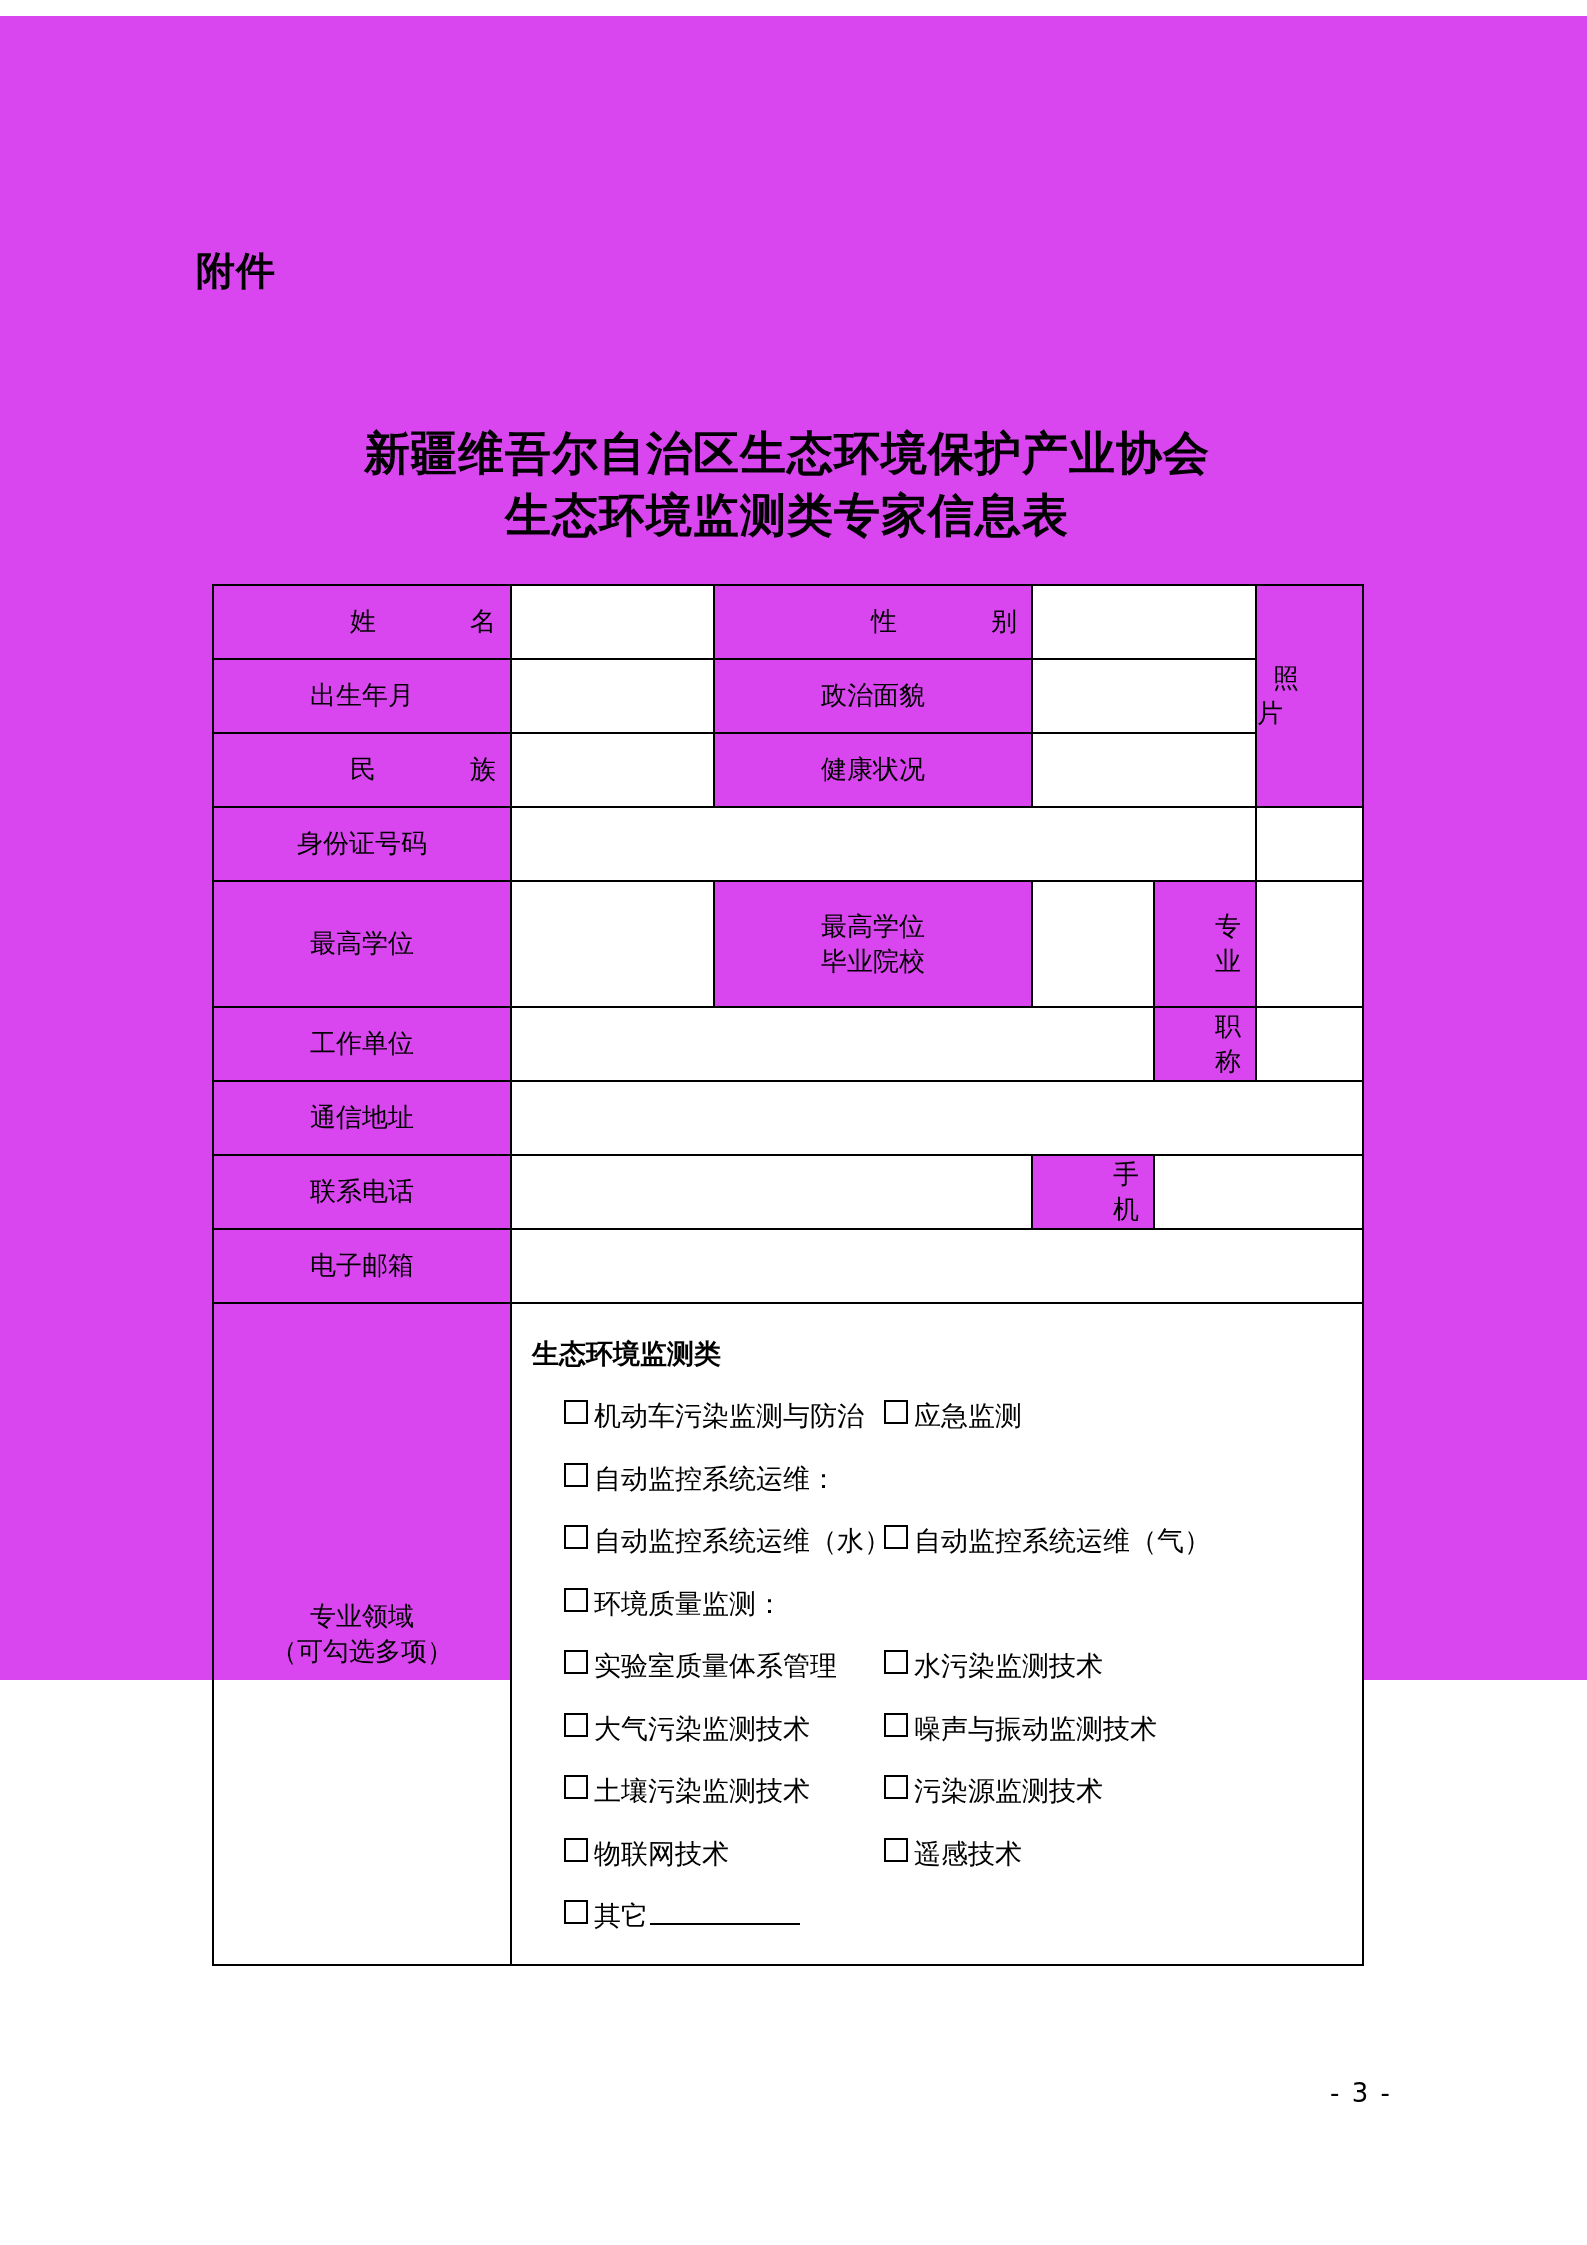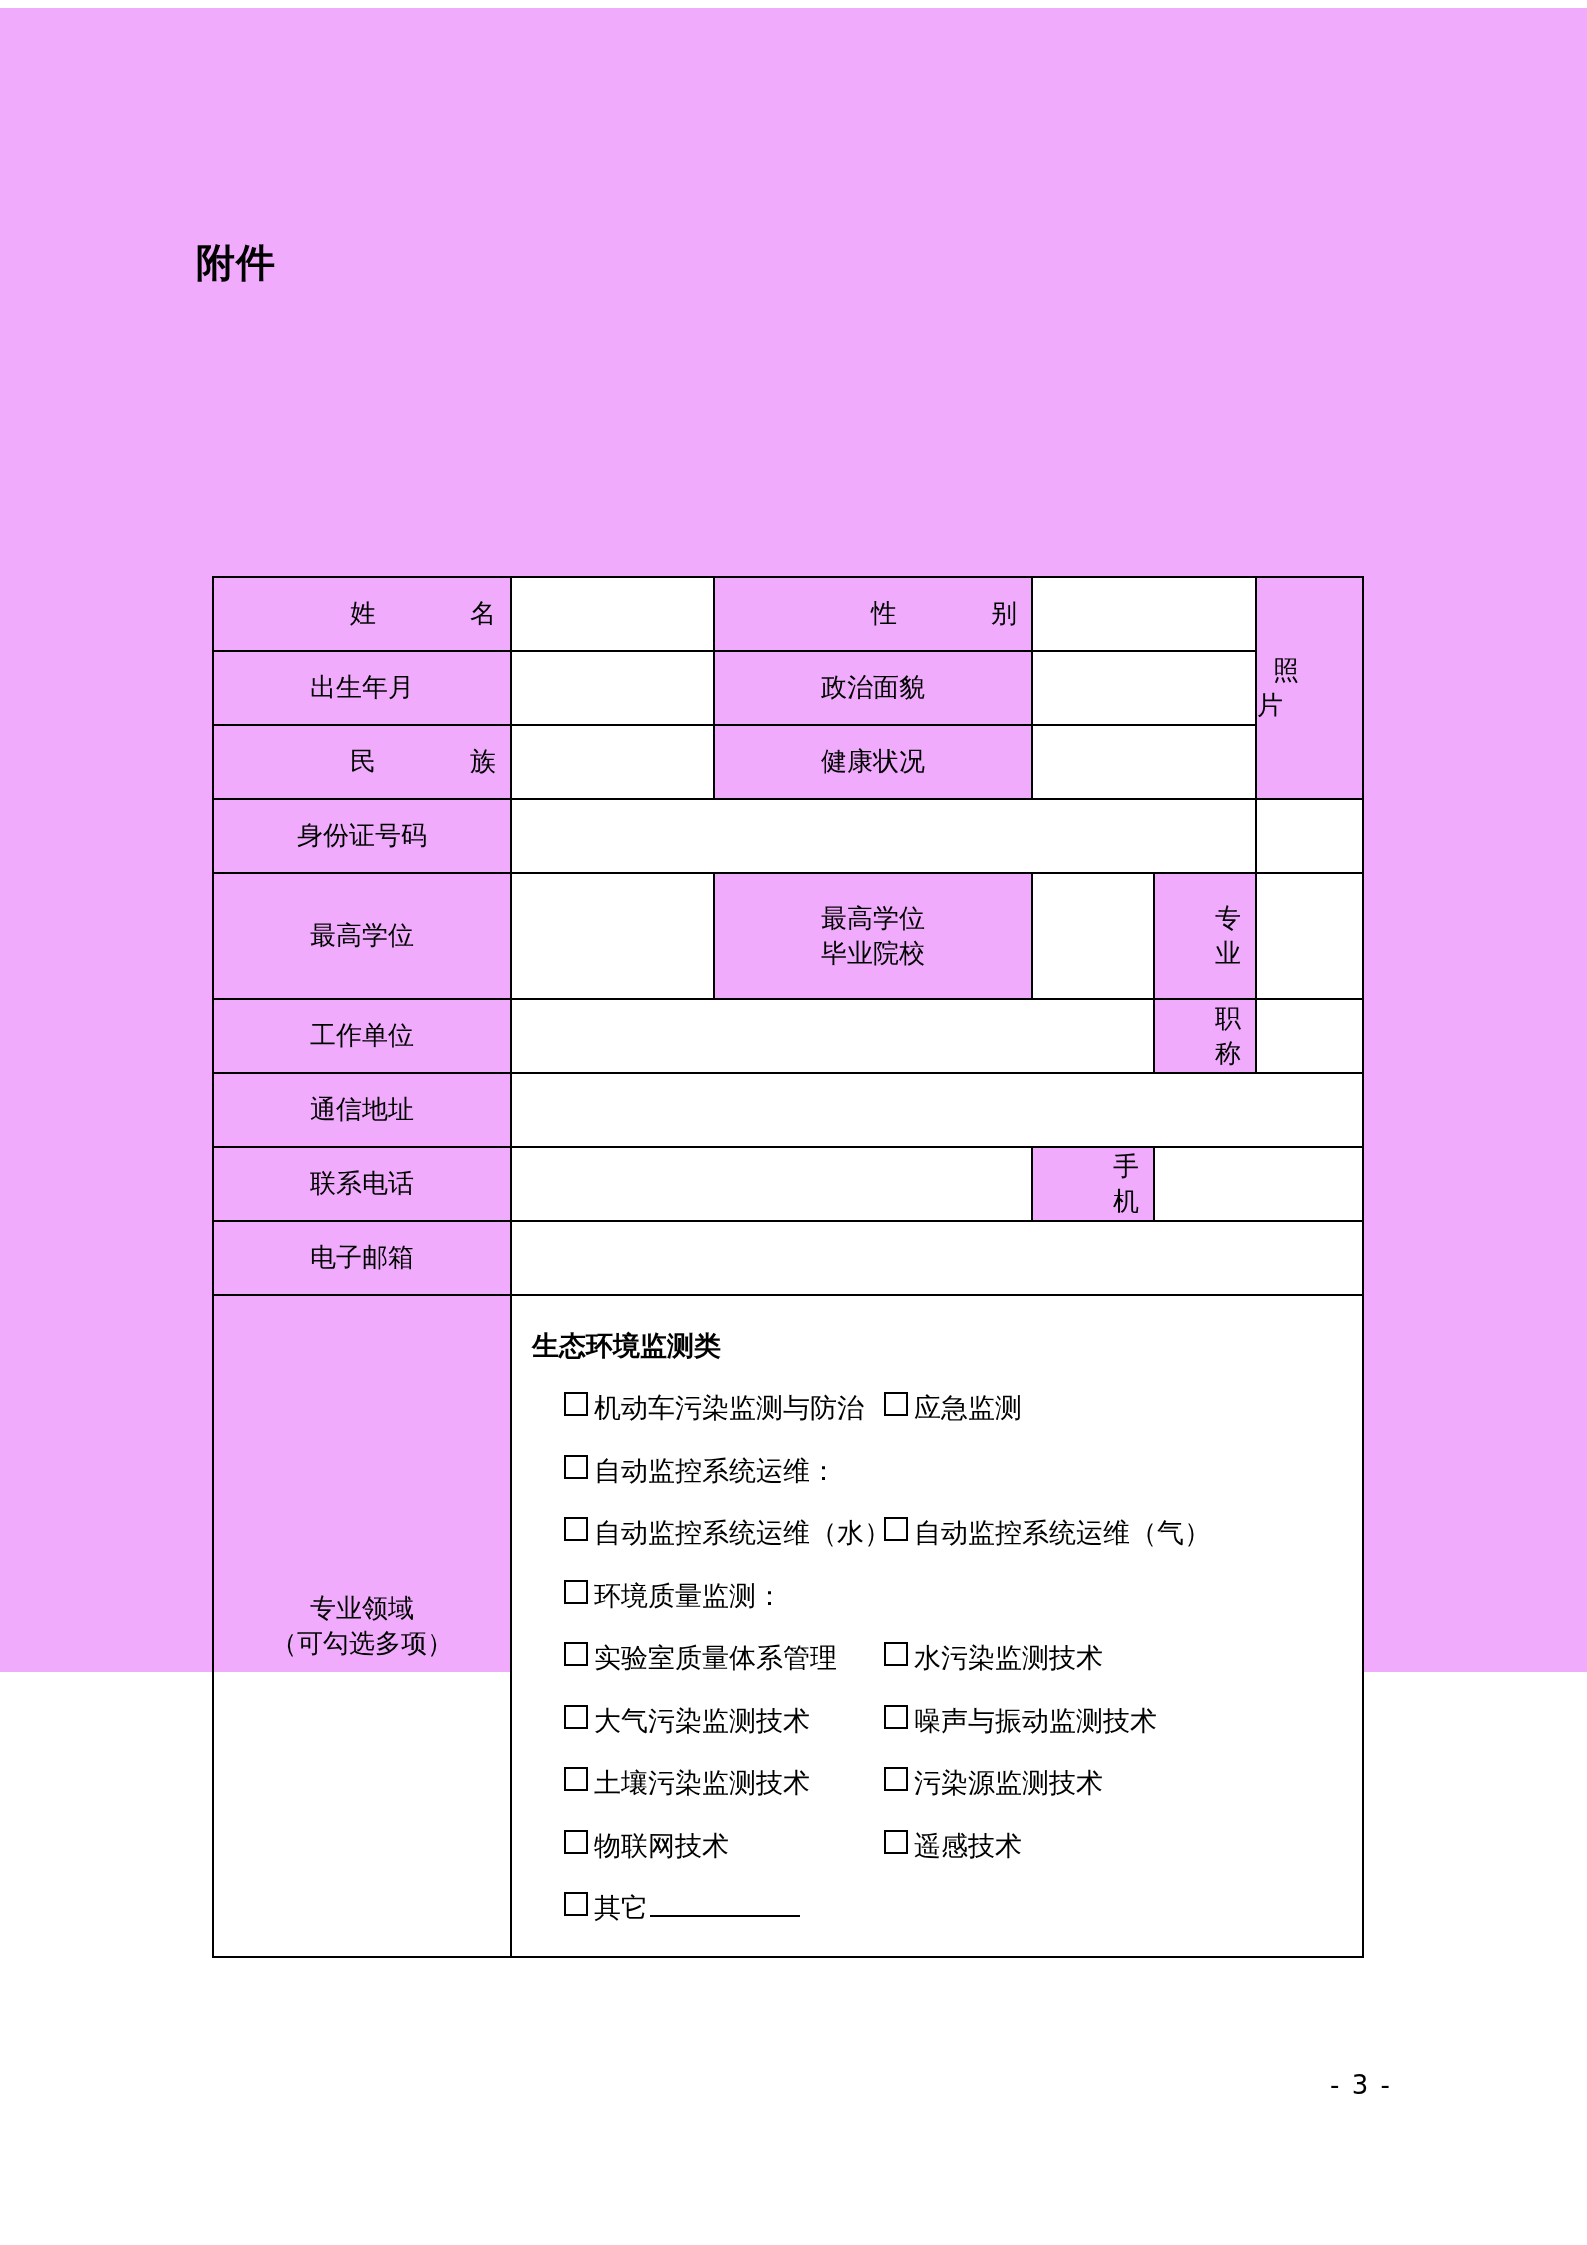--- a/index.html
+++ b/index.html
@@ -12,24 +12,24 @@
     width: 1587px;
     height: 2245px;
     position: relative;
     font-family: "DejaVu Serif", "Liberation Serif", serif;
     color: #000000;
     overflow: hidden;
   }
 
   .page {
     position: absolute;
-    left: 0; top: 8px;
+    left: 0; top: 16px;
     width: 1587px;
     height: 1664px;
-    background: #f0abfc;
+    background: #d946ef;
   }
 
   
   .attachment-label {
     position: absolute;
     left: 196px;
     top: 232px;
     font-size: 39px;
     line-height: 1.2;
     font-weight: 700;
@@ -157,20 +157,24 @@
     letter-spacing: 2px;
   }
 </style>
 </head>
 <body>
 
 <div class="page">
 
   <div class="attachment-label">附件</div>
 
+  <div class="doc-title">
+    <span class="line1">新疆维吾尔自治区生态环境保护产业协会</span>
+    <span class="line2">生态环境监测类专家信息表</span>
+  </div>
 
   <table class="form-table">
     <colgroup>
       <col style="width:98px">
       <col style="width:200px">
       <col style="width:53px">
       <col style="width:150px">
       <col style="width:318px">
       <col style="width:122px">
       <col style="width:102px">

